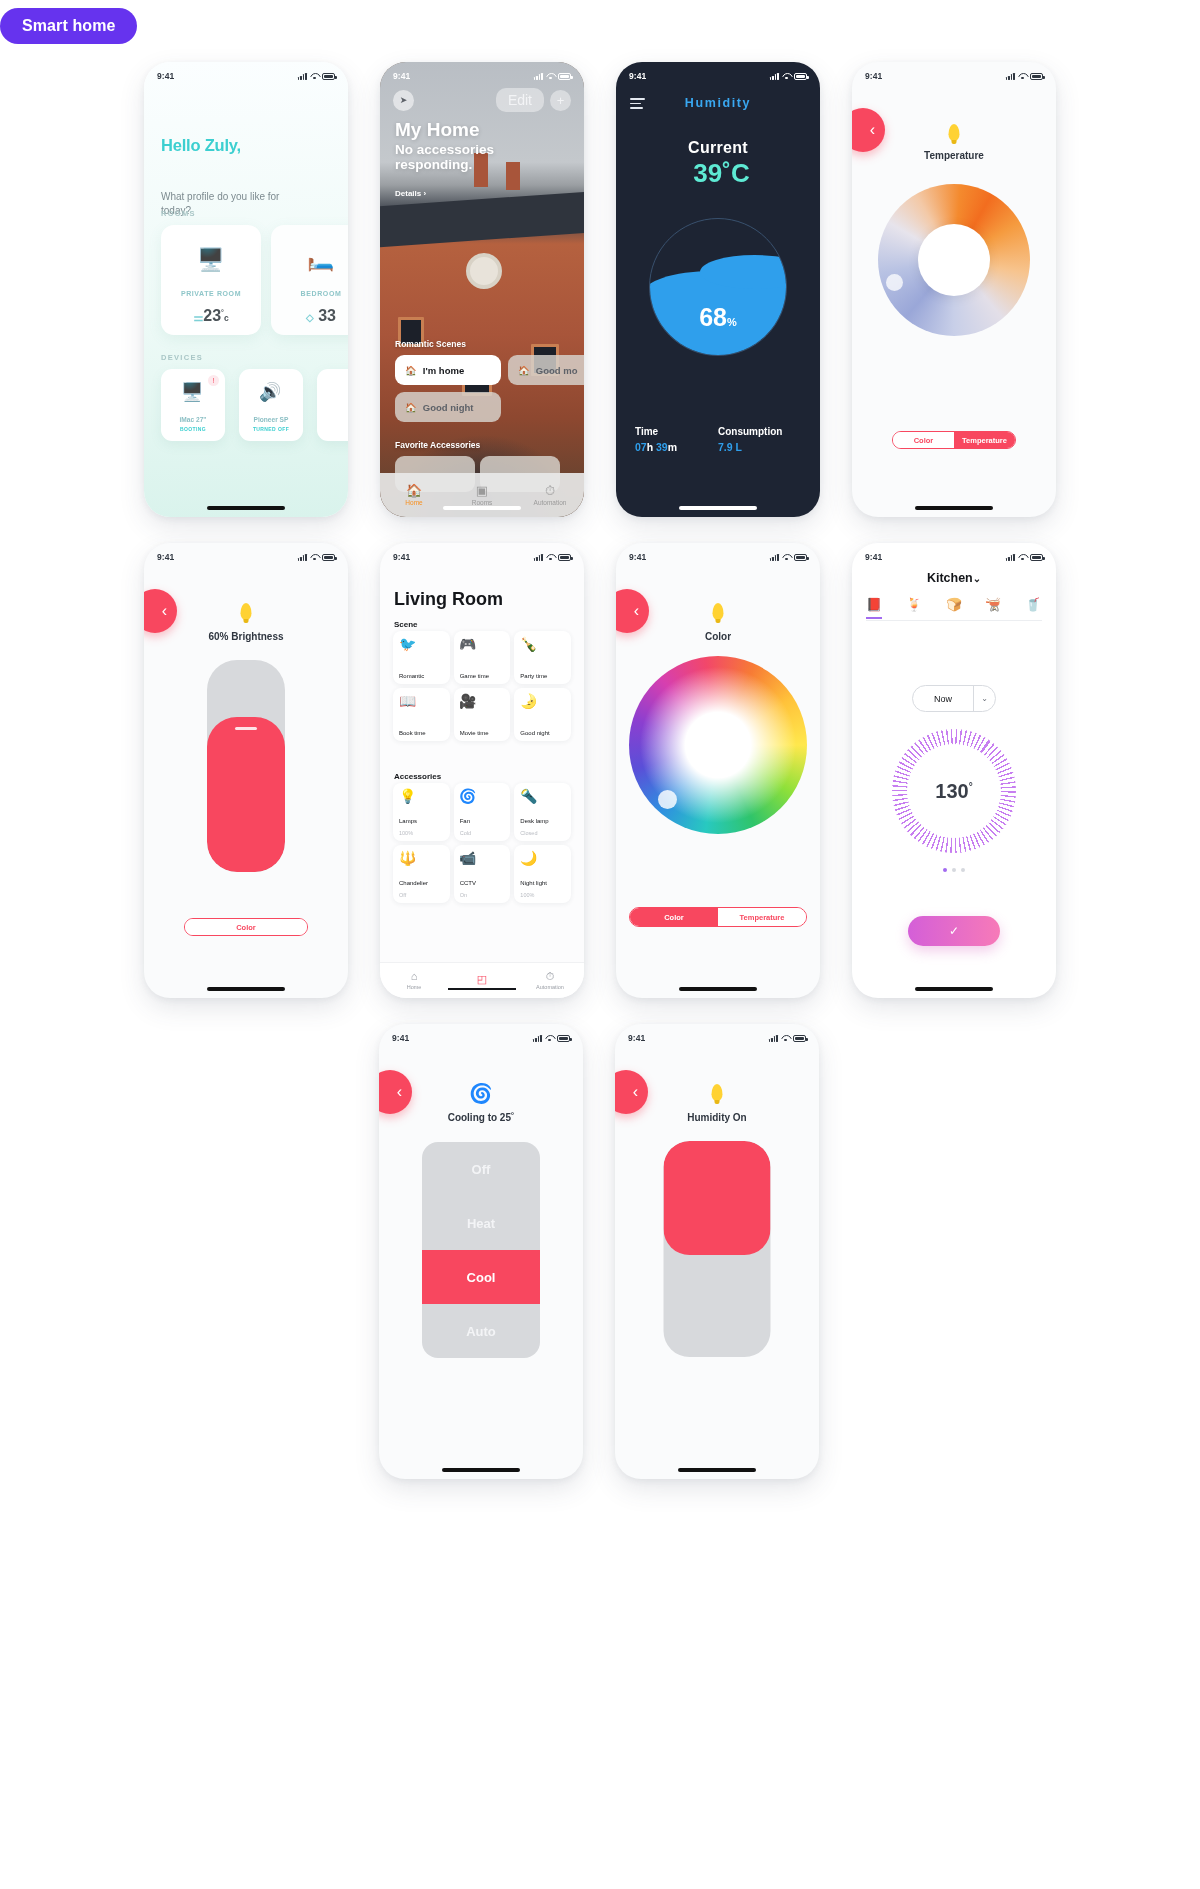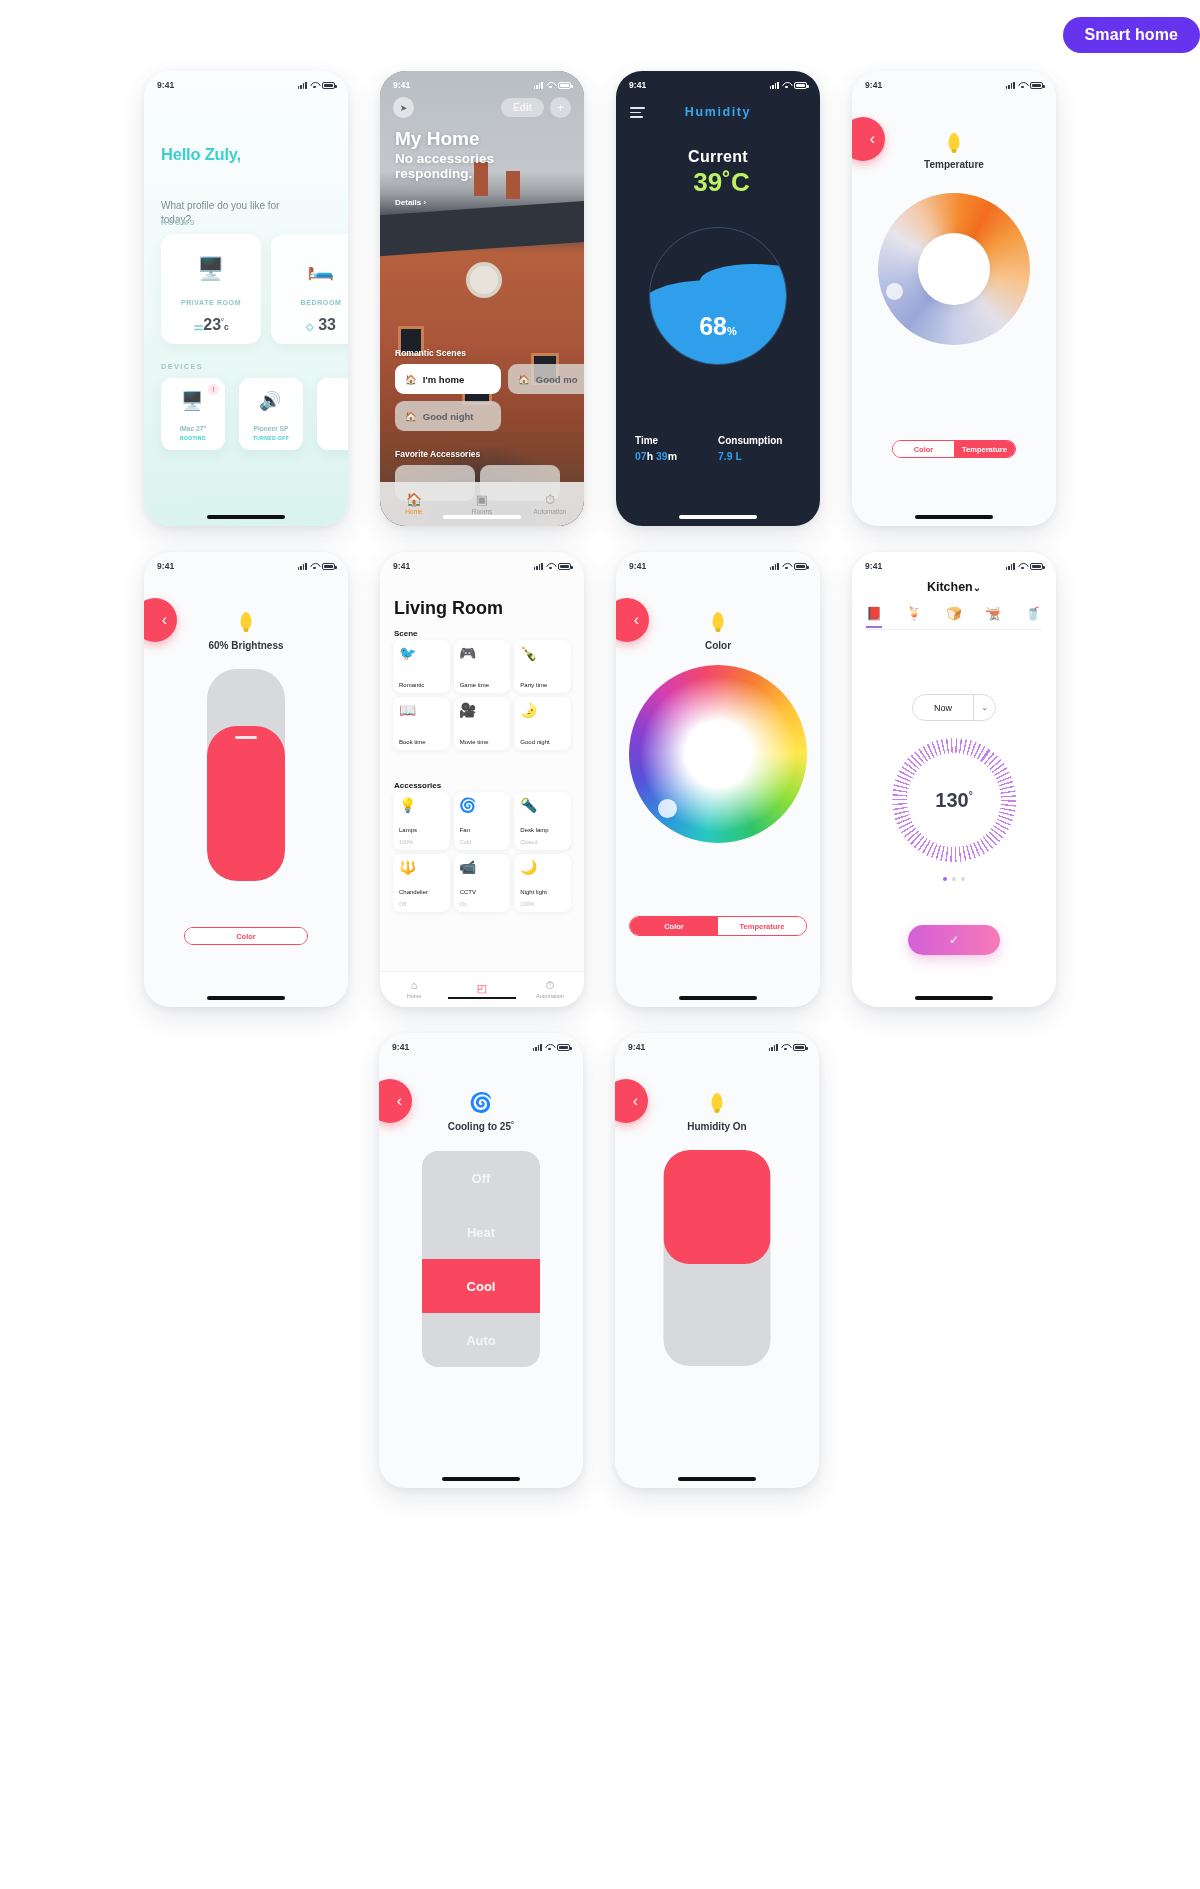--- a/index.html
+++ b/index.html
@@ -5,21 +5,21 @@
   * { box-sizing: border-box; margin:0; padding:0; }
   body {
     width:1200px; height:1889px;
     background:#ffffff;
     font-family:"Liberation Sans", sans-serif;
     overflow:hidden;
     position:relative;
   }
 
   
-  .badge-wrap { width:100%; display:flex; justify-content:flex-end; padding-top:17px; }
+  .badge-wrap { width:100%; display:flex; justify-content:flex-start; padding-top:8px; }
   .badge {
     background:#6633ee; color:#fff; font-size:16px; font-weight:bold;
     padding:9px 22px; border-radius:18px; letter-spacing:.1px;
   }
 
   
   .rows { margin-top:18px; }
   .row { display:flex; justify-content:center; gap:32px; margin-bottom:26px; }
 
   .phone {
@@ -116,22 +116,22 @@
     background:#2f343d; transform:skewY(-4deg); }
   .p2 .chim { position:absolute; background:#a8553a; width:14px; height:34px; top:20%; }
   .p2 .win { position:absolute; background:#1c2029; border:3px solid #c97f52; border-radius:1px; }
   .p2 .circwin { position:absolute; top:42%; left:42%; width:36px; height:36px;
     border-radius:50%; background:#e8e3da; border:4px solid #d8d2c6; }
   .p2 .topicons { position:absolute; top:26px; left:13px; right:13px;
     display:flex; justify-content:space-between; align-items:center; }
   .p2 .navcirc { width:21px;height:21px;border-radius:50%;background:rgba(255,255,255,.55);
     display:flex;align-items:center;justify-content:center;font-size:9px;color:#5d6168;}
   .p2 .editgrp { display:flex; gap:6px; align-items:center; }
-  .p2 .editbtn { background:rgba(255,255,255,.42); color:#f3f4f6; font-size:10px;
-    font-weight:bold; padding:4px 12px; border-radius:10px; }
+  .p2 .editbtn { background:rgba(255,255,255,.42); color:#f3f4f6; font-size:14px;
+    font-weight:normal; padding:4px 12px; border-radius:10px; }
   .p2 .plusbtn { width:21px;height:21px;border-radius:50%;background:rgba(255,255,255,.42);
     display:flex;align-items:center;justify-content:center;color:#f3f4f6;font-size:13px;}
   .p2 .title { position:absolute; top:57px; left:15px; font-size:19px; font-weight:bold;
     color:#fff; text-shadow:0 1px 4px rgba(0,0,0,.2); }
   .p2 .note { position:absolute; top:80px; left:15px; font-size:13.5px; font-weight:bold;
     color:#fff; line-height:1.13; width:150px; text-shadow:0 1px 4px rgba(0,0,0,.2); }
   .p2 .details { position:absolute; top:127px; left:15px; font-size:8px; font-weight:bold; color:#fff; }
   .p2 .sect { position:absolute; left:15px; font-size:8.5px; font-weight:bold; color:#fff;
     text-shadow:0 1px 3px rgba(0,0,0,.35); }
   .p2 .sect.s1 { top:277px; } .p2 .sect.s2 { top:378px; }
@@ -149,21 +149,21 @@
   
   .p3 { background:#1d2433; }
   .p3 .ham { position:absolute; top:36px; left:14px; width:15px; }
   .p3 .ham i { display:block; height:1.6px; background:#e4e9f0; border-radius:1px; margin-bottom:3px; }
   .p3 .ham i:nth-child(1){width:15px}.p3 .ham i:nth-child(2){width:11px}.p3 .ham i:nth-child(3){width:13px}
   .p3 .hdr { position:absolute; top:34px; left:0; right:0; text-align:center;
     font-size:12.5px; font-weight:bold; color:#39a7f0; letter-spacing:1.6px; }
   .p3 .cur { position:absolute; top:77px; left:0; right:0; text-align:center;
     font-size:16px; font-weight:bold; color:#fff; letter-spacing:.3px; }
   .p3 .temp { position:absolute; top:96px; left:7px; right:0; text-align:center;
-    font-size:26px; font-weight:bold; color:#bef264; }
+    font-size:26px; font-weight:bold; color:#5eead4; }
   .p3 .ring { position:absolute; top:156px; left:50%; transform:translateX(-50%);
     width:138px; height:138px; border-radius:50%; border:1.6px solid #39516e; overflow:hidden; }
   .p3 .fluid { position:absolute; left:-6%; right:-6%; bottom:0; height:62%;
     background:#2f9fec; border-radius:46% 46% 0 0 / 28% 28% 0 0; }
   .p3 .fluid::before { content:""; position:absolute; top:-16px; left:38%; width:72%;
     height:34px; background:#2f9fec; border-radius:50%; }
   .p3 .pct { position:absolute; top:56%; left:0; right:0; text-align:center;
     font-size:25px; font-weight:bold; color:#fff; transform:translateY(-50%); z-index:3; }
   .p3 .pct small { font-size:11px; }
   .p3 .stats { position:absolute; bottom:64px; left:19px; right:19px; display:flex; }

